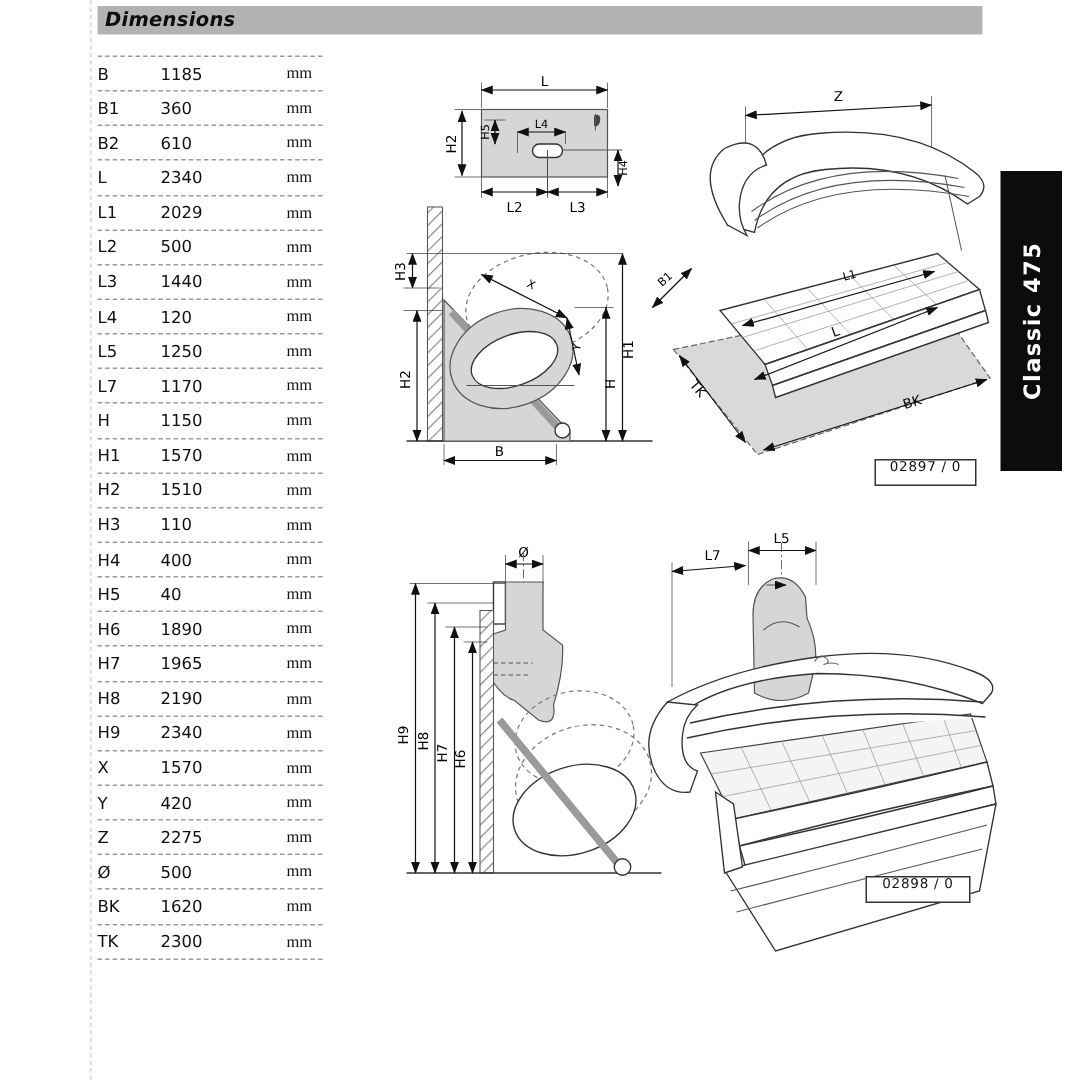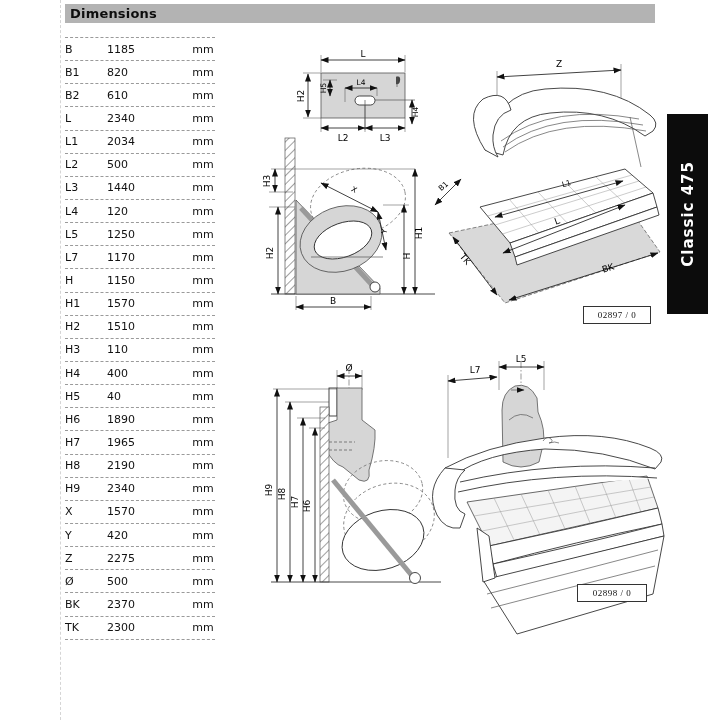--- a/index.html
+++ b/index.html
@@ -3,42 +3,42 @@
 <meta charset="utf-8">
 <style>
   html,body{margin:0;padding:0;}
   body{
     width:720px;height:720px;position:relative;background:#fff;
     font-family:"DejaVu Sans",sans-serif;color:#111;overflow:hidden;
   }
   .page-edge{position:absolute;left:60px;top:0;width:0;height:720px;border-left:1px dashed #d5d5d5;}
   
   .hdr{position:absolute;left:65px;top:4px;width:590px;height:19px;background:#b3b3b3;
-       display:flex;align-items:center;}
+       display:flex;align-items:center;font-style:italic;}
   .hdr span{font-size:13px;font-weight:bold;color:#0d0d0d;padding-left:5px;letter-spacing:.2px;}
   
   .tbl{position:absolute;left:65px;top:37px;width:150px;border-bottom:1px dashed #9a9a9a;}
   .row{display:flex;align-items:center;height:22.15px;border-top:1px dashed #9a9a9a;font-size:11px;}
   .row .lab{width:42px;text-align:left;}
   .row .num{flex:1;text-align:left;}
-  .row .unit{width:24px;text-align:center;padding-left:4px;}
+  .row .unit{width:24px;text-align:left;padding-left:4px;font-family:Liberation Serif, serif;}
   
   svg{position:absolute;overflow:visible;}
   .lb{font-family:"DejaVu Sans",sans-serif;font-size:9px;fill:#000;}
   .lbs{font-family:"DejaVu Sans",sans-serif;font-size:7.5px;fill:#000;}
   .dim{stroke:#111;stroke-width:.8;fill:none;}
   .ext{stroke:#444;stroke-width:.5;fill:none;}
   .ln{stroke:#333;stroke-width:.9;fill:#fff;}
   .lnt{stroke:#555;stroke-width:.7;fill:none;}
   .gry{fill:#d6d6d6;stroke:#555;stroke-width:.8;}
   .dsh{stroke:#777;stroke-width:.8;fill:none;stroke-dasharray:3,2.5;}
   .cdot{stroke:#555;stroke-width:.6;fill:none;stroke-dasharray:6,2,1.5,2;}
   
   .code-box{position:absolute;height:16px;border:1px solid #333;background:#fff;
-     display:flex;align-items:center;justify-content:center;font-size:9px;letter-spacing:.5px;font-family:Liberation Serif, serif;}
+     display:flex;align-items:flex-start;justify-content:center;font-size:9px;letter-spacing:.5px;}
   
   .tab{position:absolute;left:667px;top:114px;width:41px;height:200px;background:#0c0c0c;
      display:flex;align-items:center;justify-content:center;}
   .tab span{writing-mode:vertical-rl;transform:rotate(180deg);color:#fff;font-weight:bold;
      font-size:15px;letter-spacing:1px;white-space:nowrap;}
 </style>
 </head>
 <body>
 
 <div class="page-edge"></div>
@@ -48,36 +48,36 @@
 </div>
 
 <div class="tbl">
     <div class="row">
     <span class="lab">B</span>
     <span class="num">1185</span>
     <span class="unit">mm</span>
   </div>
     <div class="row">
     <span class="lab">B1</span>
-    <span class="num">820</span>
+    <span class="num">360</span>
     <span class="unit">mm</span>
   </div>
     <div class="row">
     <span class="lab">B2</span>
     <span class="num">610</span>
     <span class="unit">mm</span>
   </div>
     <div class="row">
     <span class="lab">L</span>
     <span class="num">2340</span>
     <span class="unit">mm</span>
   </div>
     <div class="row">
     <span class="lab">L1</span>
-    <span class="num">2034</span>
+    <span class="num">2029</span>
     <span class="unit">mm</span>
   </div>
     <div class="row">
     <span class="lab">L2</span>
     <span class="num">500</span>
     <span class="unit">mm</span>
   </div>
     <div class="row">
     <span class="lab">L3</span>
     <span class="num">1440</span>
@@ -163,21 +163,21 @@
     <span class="num">2275</span>
     <span class="unit">mm</span>
   </div>
     <div class="row">
     <span class="lab">Ø</span>
     <span class="num">500</span>
     <span class="unit">mm</span>
   </div>
     <div class="row">
     <span class="lab">BK</span>
-    <span class="num">2370</span>
+    <span class="num">1620</span>
     <span class="unit">mm</span>
   </div>
     <div class="row">
     <span class="lab">TK</span>
     <span class="num">2300</span>
     <span class="unit">mm</span>
   </div>
   </div>
 
 <svg style="left:293px;top:50px" width="152" height="95" viewBox="0 0 152 95">

